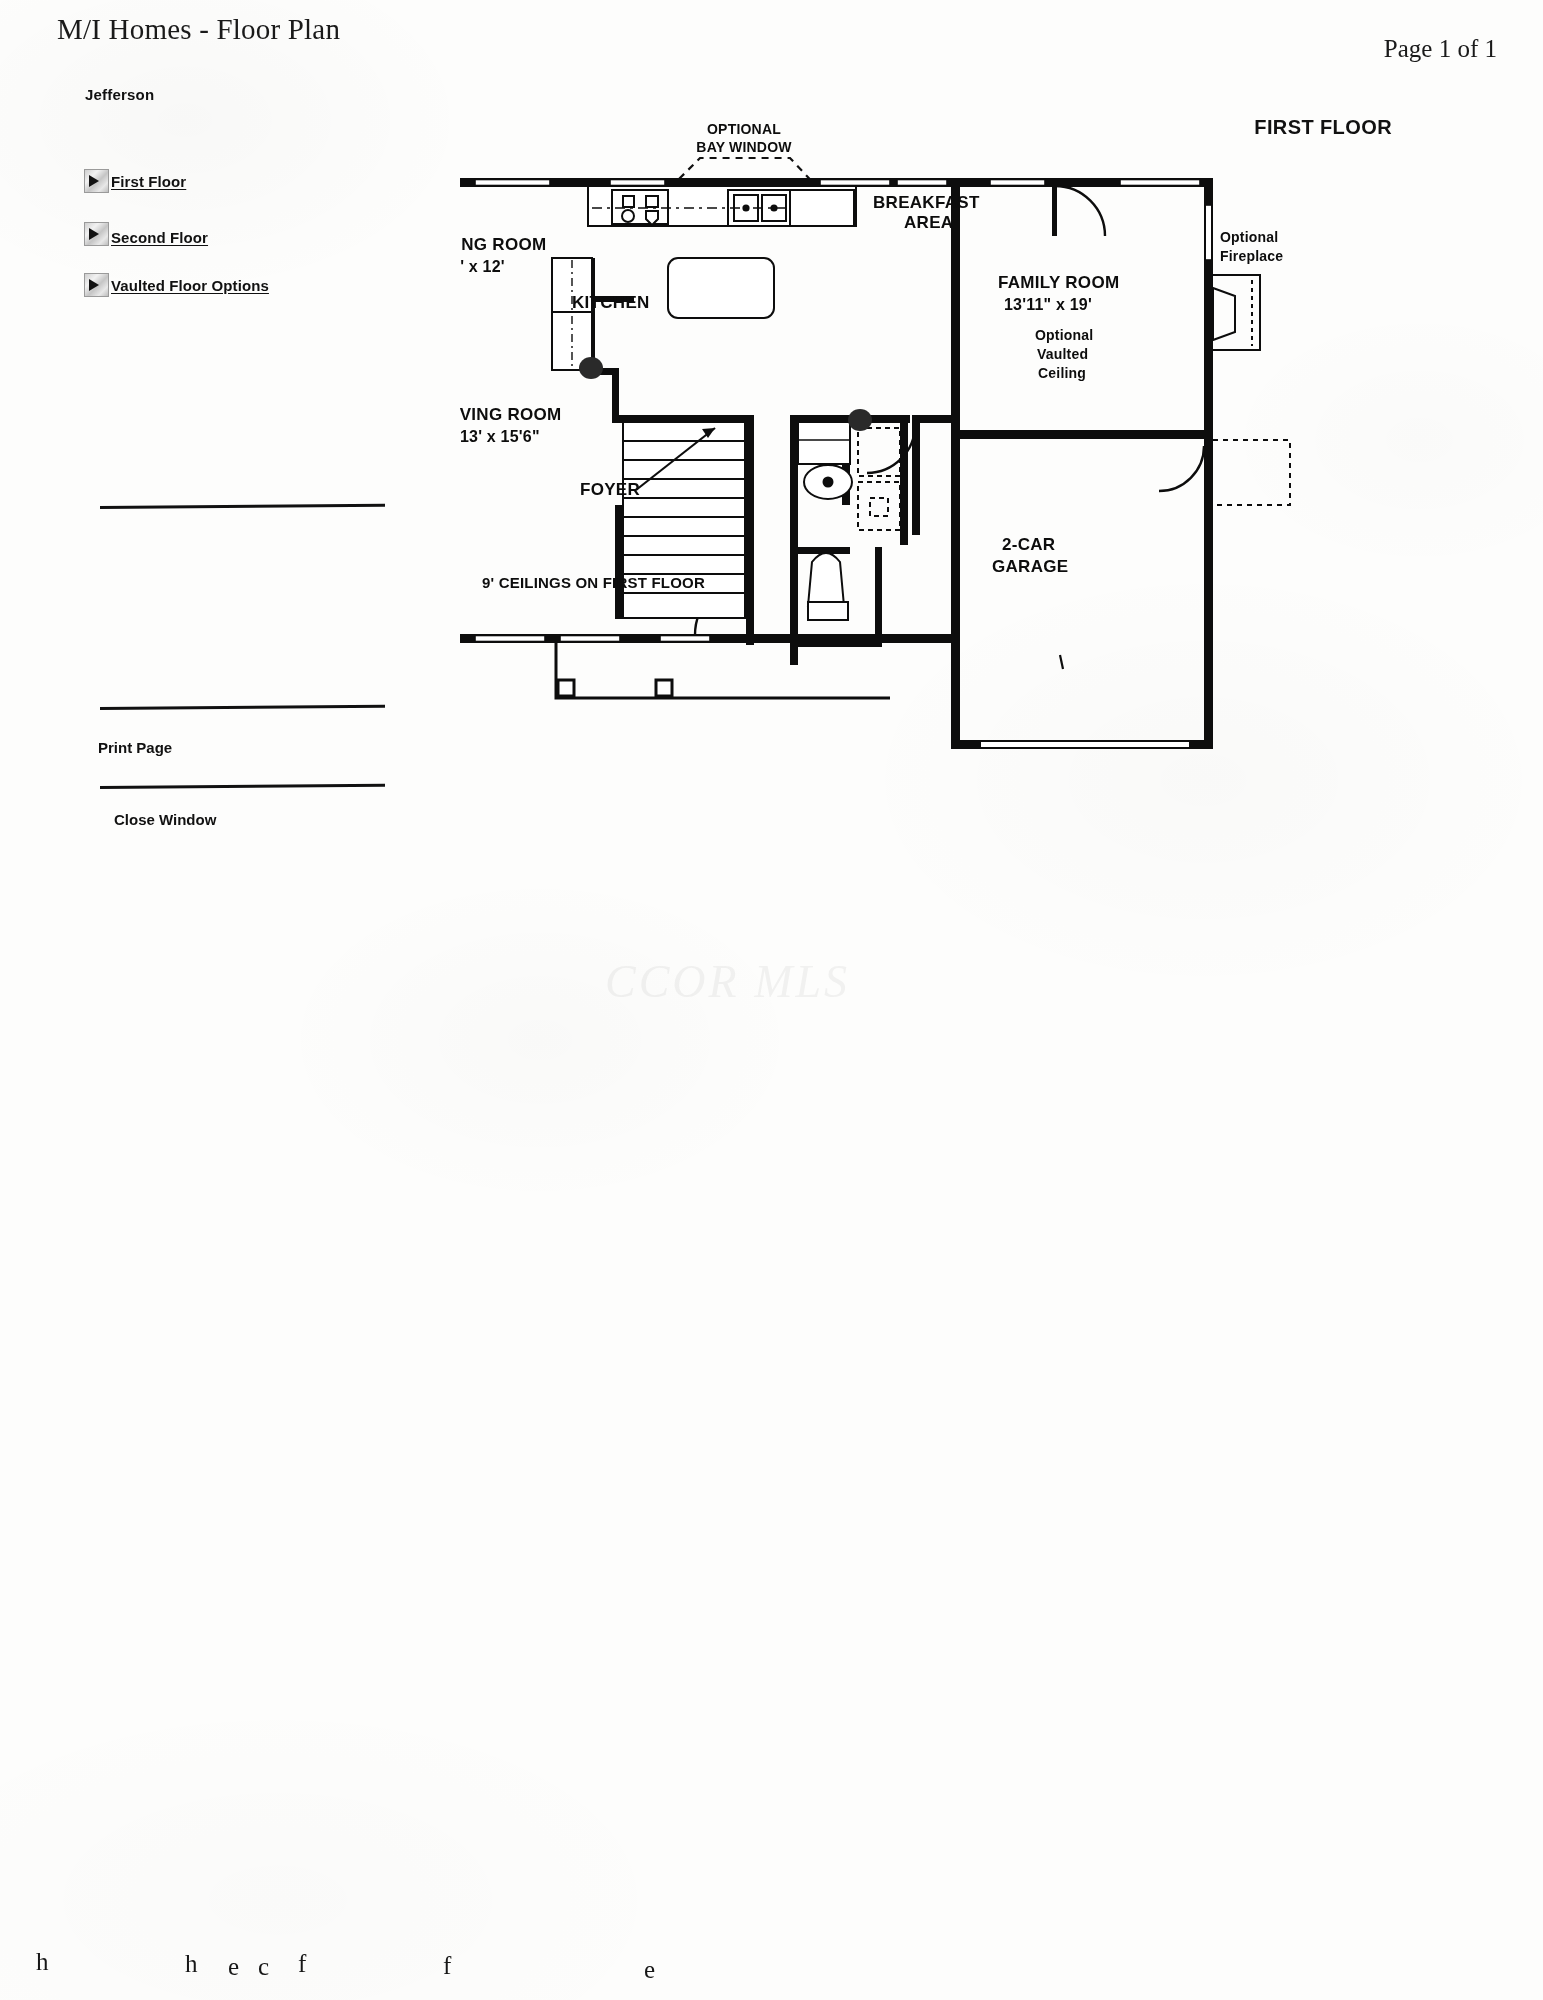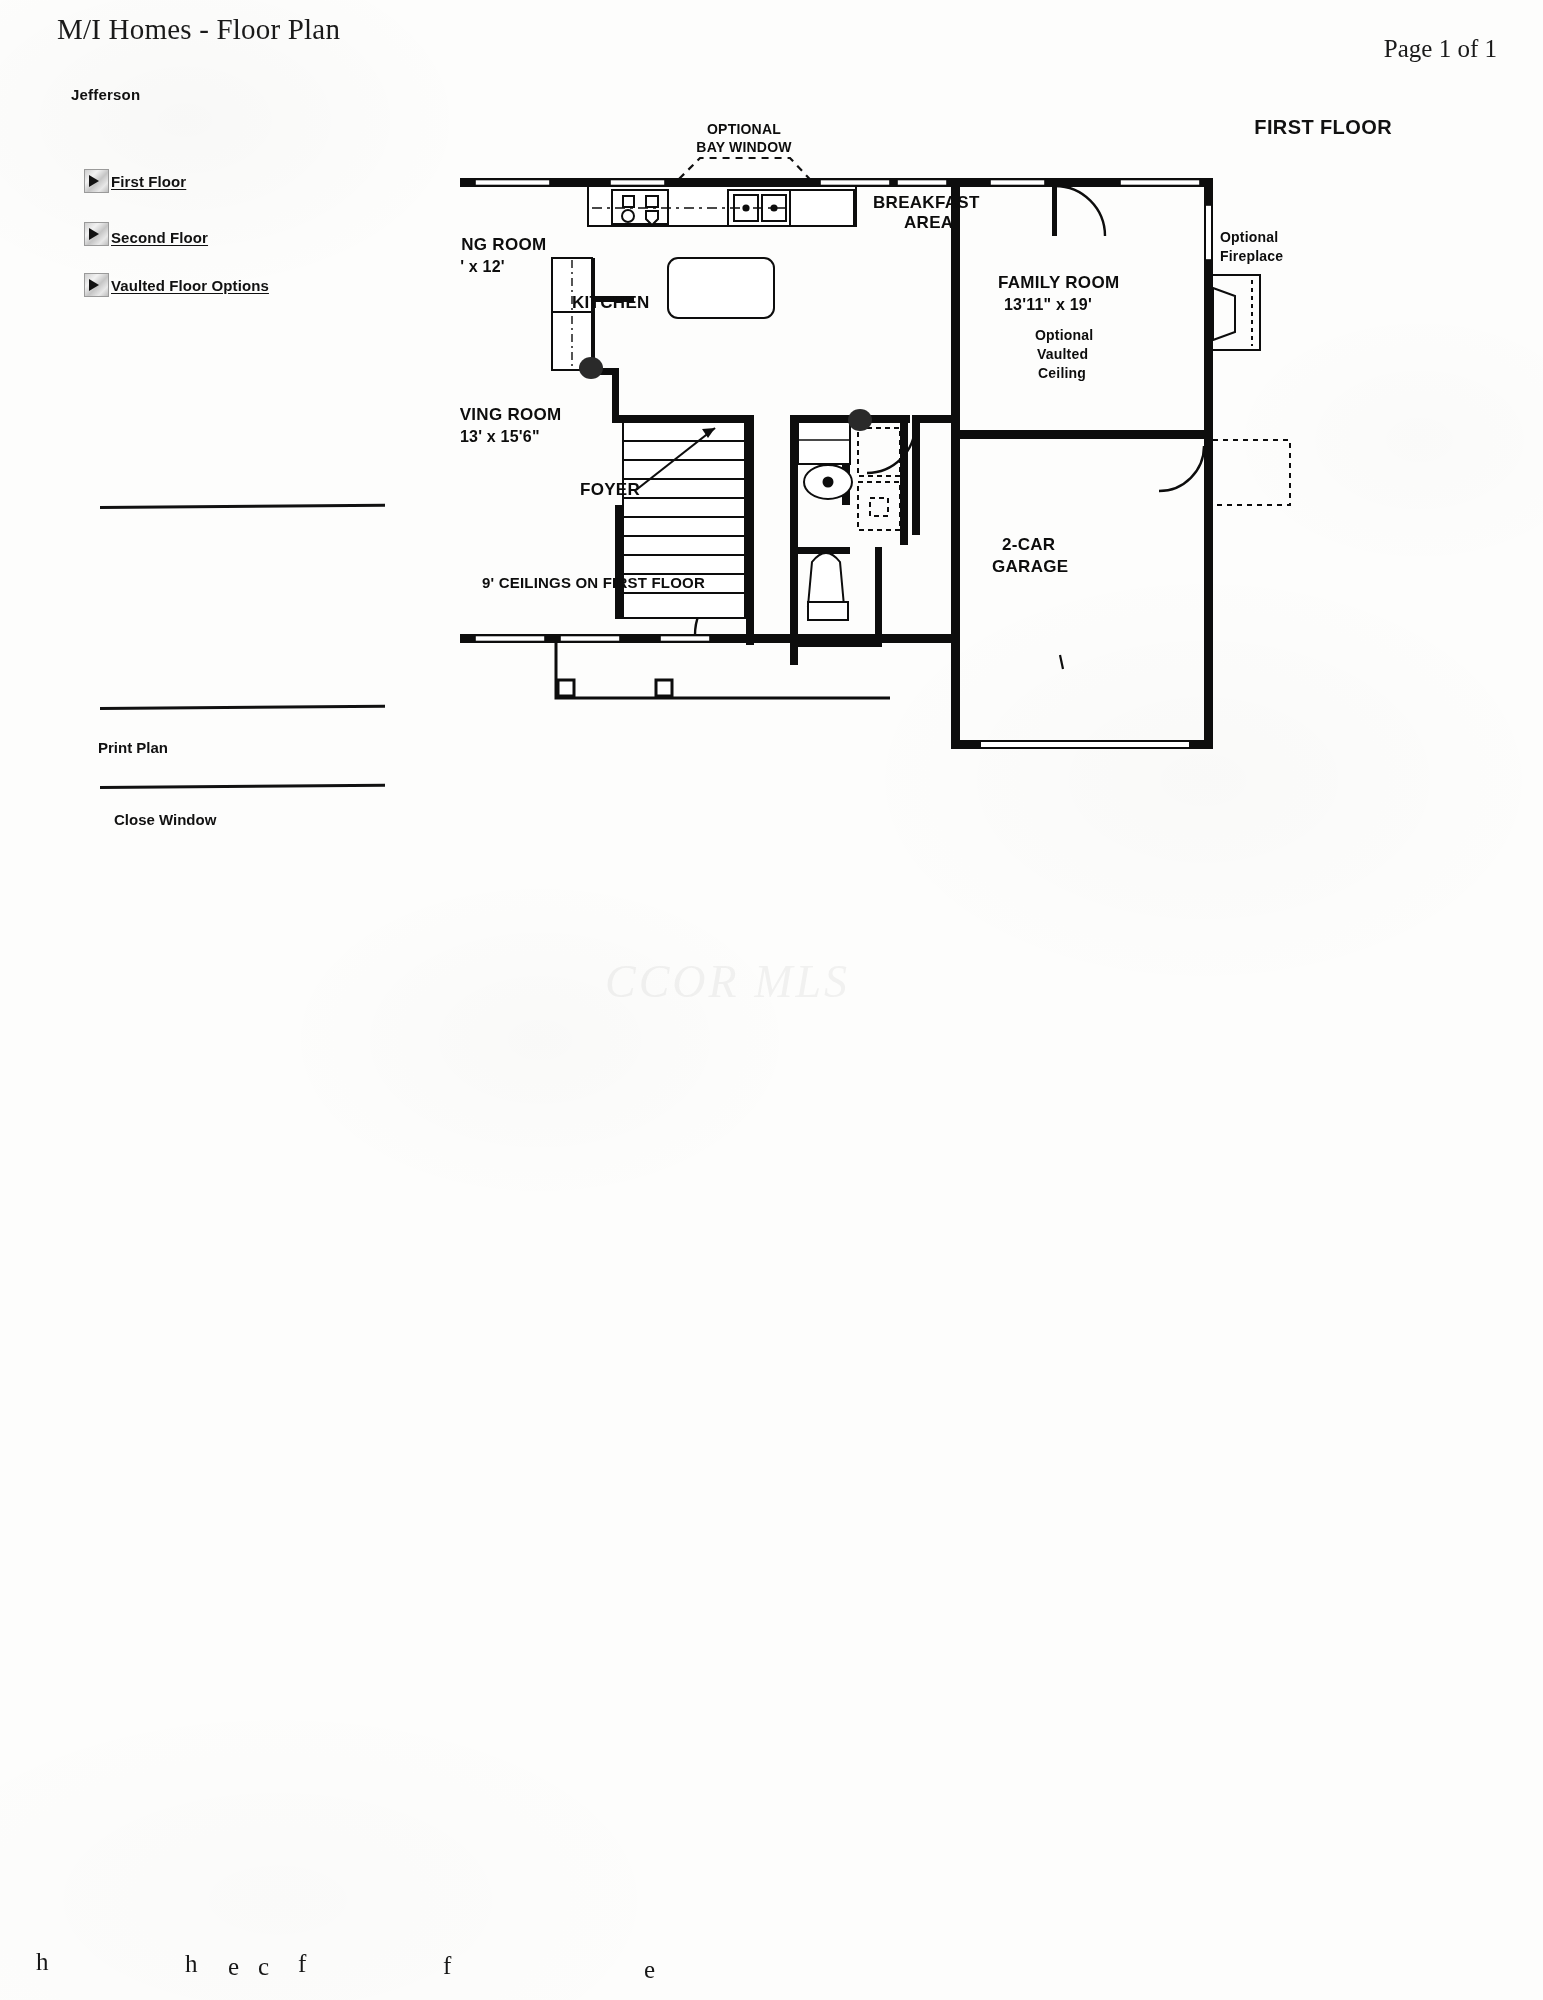--- a/index.html
+++ b/index.html
@@ -48,21 +48,21 @@
     font-size: 25px;
     color: #1a1a1a;
     z-index: 5;
     margin-top: 8px;
   }
 
   
   #sidebar { left: 0; top: 0; width: 420px; height: 2000px; z-index: 5; }
 
   #plan-name {
-    left: 71px; top: 86px;
+    left: 85px; top: 86px;
     font-size: 15px;
     font-weight: bold;
     color: #111;
     letter-spacing: 0.2px;
   }
 
   .nav-item {
     position: absolute;
     left: 84px;
     display: flex;
@@ -190,21 +190,21 @@
   </div>
 
   <div class="nav-item" id="nav-secondopts">
     <span class="nav-icon"></span>
     <span class="nav-label">Vaulted Floor Options</span>
   </div>
 
   <div class="hr" id="hr-1"></div>
   <div class="hr" id="hr-2"></div>
 
-  <div class="abs" id="print-page">Print Plan</div>
+  <div class="abs" id="print-page">Print Page</div>
 
   <div class="hr" id="hr-3"></div>
 
   <div class="abs" id="close-window">Close Window</div>
 </div>
 
 <div class="abs" id="floorplan-wrap">
 
   <div id="floor-label">FIRST FLOOR</div>
 

